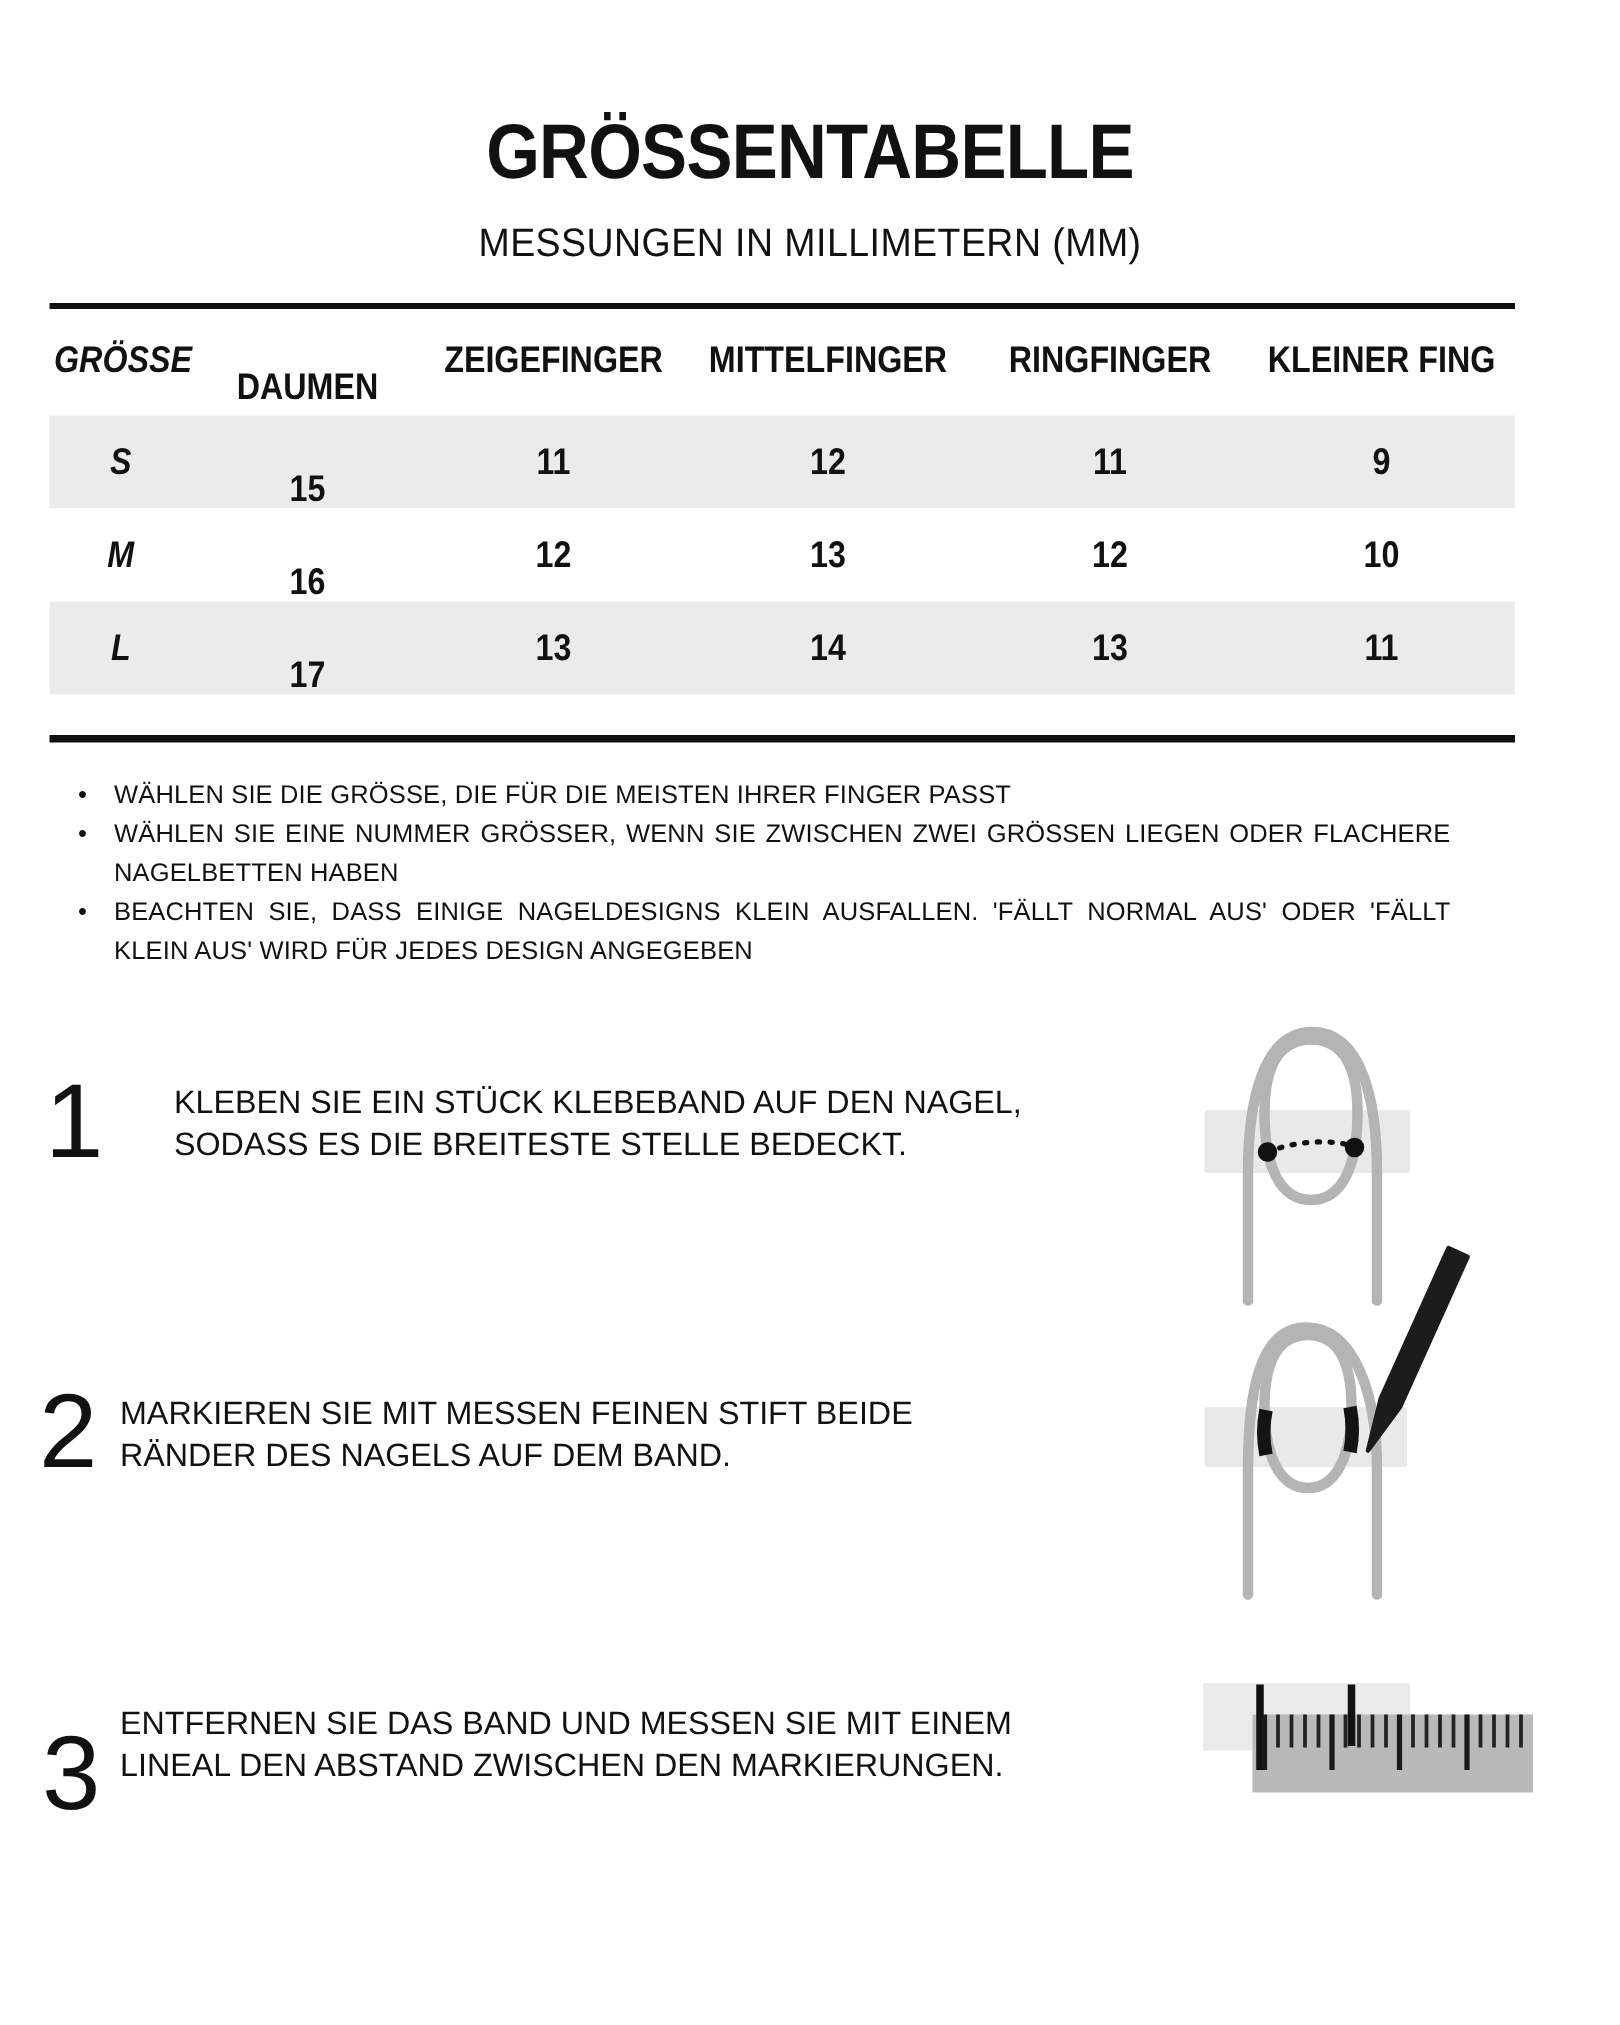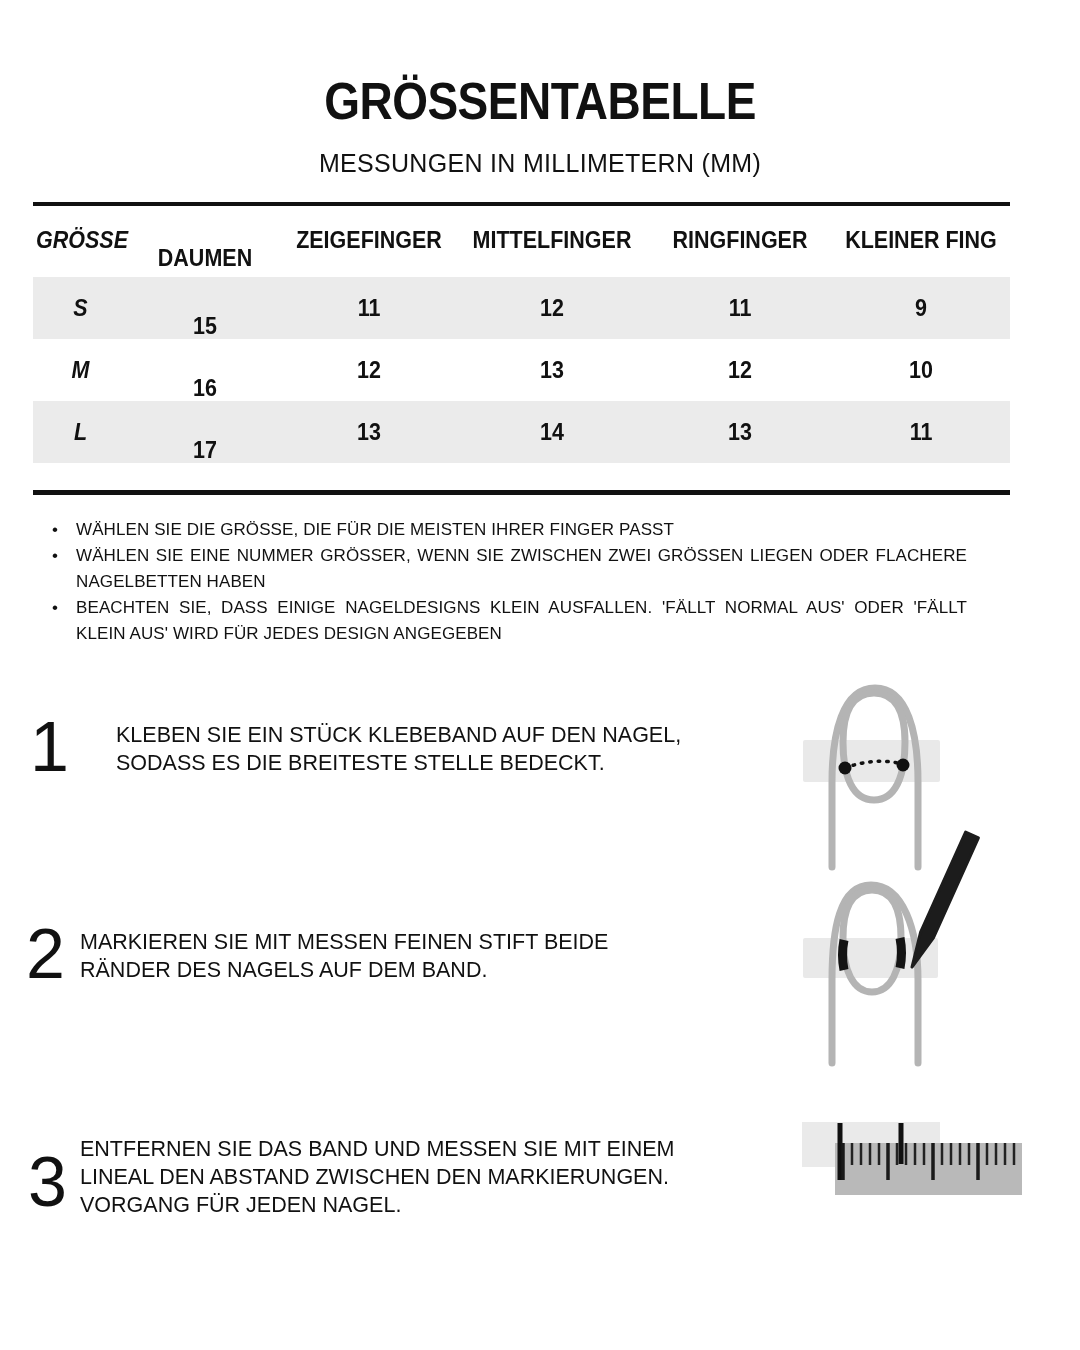--- a/index.html
+++ b/index.html
@@ -138,21 +138,20 @@
   <path d="M 48 120 C 48 88 58 72 77 72 C 96 72 106 88 106 120 C 106 152 96 174 77 174 C 58 174 48 152 48 120 Z" fill="none" stroke="#b4b4b4" stroke-width="7"></path>
   <path d="M 49 122 C 47 132 47 142 49 152" fill="none" stroke="#141414" stroke-width="9"></path>
   <path d="M 105 120 C 107 130 107 140 105 150" fill="none" stroke="#141414" stroke-width="9"></path>
   <polygon points="170.6,14.1 183.4,19.9 138.4,119.9 117,149 125.6,114.1" fill="#1c1c1c" stroke="#1c1c1c" stroke-width="3" stroke-linejoin="round"></polygon>
 </svg>
 
 <div class="abs step-number num-3">3</div>
 <div class="abs step-text txt-3">
   <span class="ln">ENTFERNEN SIE DAS BAND UND MESSEN SIE MIT EINEM</span>
   <span class="ln">LINEAL DEN ABSTAND ZWISCHEN DEN MARKIERUNGEN.</span>
-  <span class="ln">VORGANG FÜR JEDEN NAGEL.</span>
 </div>
 
 <svg class="abs" style="top:1116px;left:798px;" width="230" height="85" viewBox="0 0 230 85">
   <rect x="4" y="6" width="138" height="45" fill="#eaeaea"></rect>
   <rect x="37" y="27" width="187" height="52" fill="#b9b9b9"></rect>
   <line x1="42" y1="7" x2="42" y2="64" stroke="#111" stroke-width="5"></line>
   <line x1="103" y1="7" x2="103" y2="48" stroke="#111" stroke-width="5"></line>
   <g stroke="#222" stroke-width="2.5">
     <line x1="54" y1="27" x2="54" y2="49"></line>
       <line x1="63" y1="27" x2="63" y2="49"></line>

